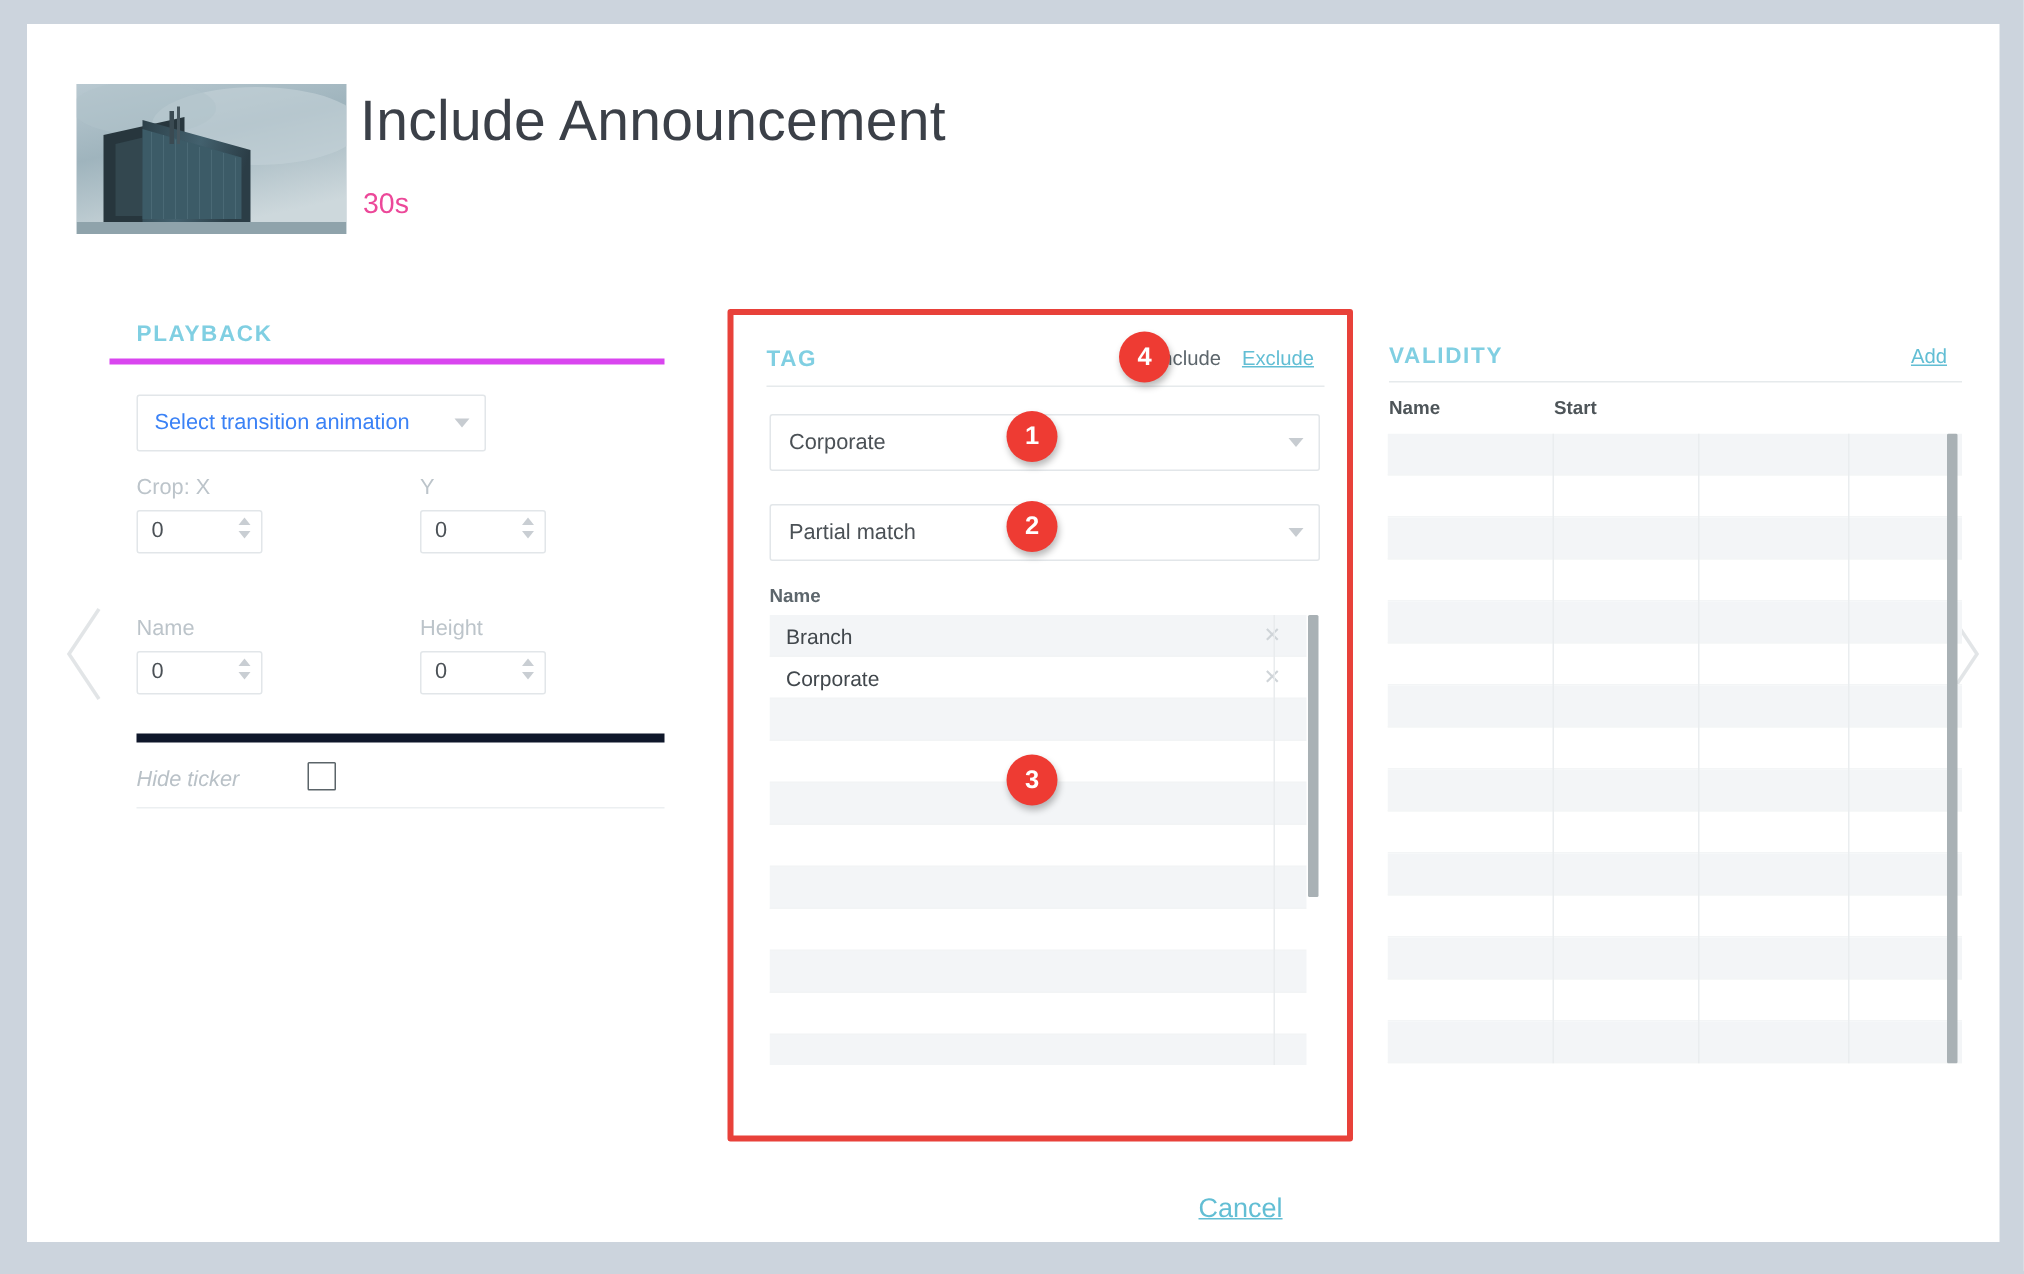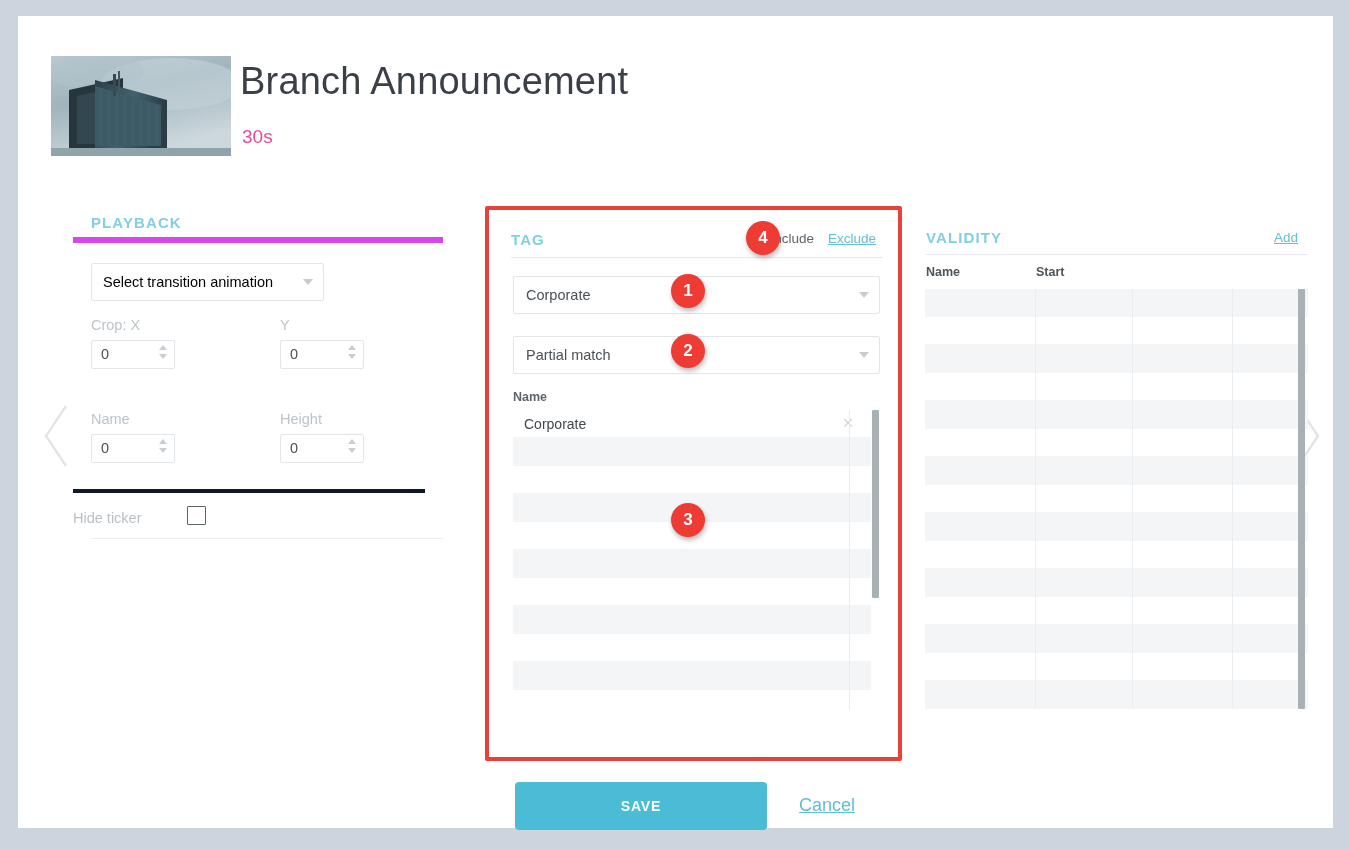--- a/index.html
+++ b/index.html
@@ -51,21 +51,21 @@
   .nav-arrow svg { width:34px; height:72px; display:block; }
   .nav-left  { left: 22px;  top: 384px; }
   .nav-right { left: 1272px; top: 384px; }
 
   
   .sec-title {
     font-size: 15px; font-weight: 700;
     color: #80cfe2; letter-spacing: 1.1px;
   }
   .sec-rule {
-    border-bottom: 6px solid #d946ef;
+    border-bottom: 4px solid #d946ef;
   }
 
   
   .playback {
     position: absolute; left: 55px; top: 194px; width: 370px;
   }
   .playback .hdr {
     height: 33px; position: relative;
   }
   .playback .hdr .sec-title { position:absolute; left:18px; top:4px; }
@@ -73,21 +73,21 @@
   .select-box {
     position: relative;
     margin: 20px 0 0 18px;
     width: 233px; height: 38px;
     border: 1px solid #e2e6e9;
     background: #fff;
     border-radius: 2px;
   }
   .select-box .val {
     position: absolute; left: 11px; top: 10px;
-    font-size: 14.5px; color: #000000;
+    font-size: 14.5px; color: #3b82f6;
     white-space: nowrap;
   }
   .caret {
     position: absolute; right: 10px; top: 15px;
     width: 0; height: 0;
     border-left: 5px solid transparent;
     border-right: 5px solid transparent;
     border-top: 6px solid #c7ccd1;
   }
 
@@ -114,23 +114,24 @@
   }
   .spin i {
     display: block; width: 0; height: 0; margin: 0 auto;
     border-left: 4px solid transparent;
     border-right: 4px solid transparent;
   }
   .spin i.up   { border-bottom: 5px solid #c9ced3; margin-bottom: 4px; }
   .spin i.down { border-top: 5px solid #c9ced3; }
 
   .chk-row {
-    position: relative; 
+    position: relative; margin-left: 18px;
     width: 352px; height: 49px;
-    border-top: 4px solid #0f172a;
+    border-top: 6px solid #0f172a;
+    font-style: italic;
   }
   .chk-row .clbl {
     position: absolute; left: 0; top: 17px;
     font-size: 14.5px; color: #b9c1c7;
   }
   .chk-box {
     position: absolute; left: 114px; top: 13px;
     width: 19px; height: 19px;
     border: 1.6px solid #5b6469;
     background: #fff; border-radius: 1px;
@@ -333,21 +334,21 @@
           <line x1="74" y1="39" x2="74" y2="90"></line>
           <line x1="82" y1="42" x2="82" y2="90"></line>
           <line x1="90" y1="44" x2="90" y2="90"></line>
           <line x1="98" y1="46" x2="98" y2="90"></line>
           <line x1="106" y1="49" x2="106" y2="90"></line>
         </g>
         <rect x="0" y="92" width="180" height="8" fill="#8fa3ab"></rect>
       </svg>
     </div>
 
-    <div class="title">Branch Announcement</div>
+    <div class="title">Include Announcement</div>
     <div class="duration">30s</div>
 
     <div class="nav-arrow nav-left">
       <svg viewBox="0 0 34 72">
         <polyline points="26,6 6,36 26,66" fill="none" stroke="#9aa4ab" stroke-width="2.4"></polyline>
       </svg>
     </div>
     <div class="nav-arrow nav-right">
       <svg viewBox="0 0 34 72">
         <polyline points="8,6 28,36 8,66" fill="none" stroke="#9aa4ab" stroke-width="2.4"></polyline>
@@ -433,20 +434,24 @@
         </div>
 
         <div class="tag-select two">
           <div class="val">Partial match</div>
           <div class="caret"></div>
         </div>
 
         <div class="tag-col-hdr">Name</div>
 
         <div class="tag-table">
+          <div class="trow striped">
+            <span class="tname">Branch</span>
+            <span class="tx">✕</span>
+          </div>
           <div class="trow">
             <span class="tname">Corporate</span>
             <span class="tx">✕</span>
           </div>
           <div class="trow striped"></div>
           <div class="trow"></div>
           <div class="trow striped"></div>
           <div class="trow"></div>
           <div class="trow striped"></div>
           <div class="trow"></div>
@@ -490,21 +495,20 @@
         <div class="vrow striped"></div>
         <div class="vrow"></div>
         <div class="vrow striped"></div>
         <div class="vcol v1"></div>
         <div class="vcol v2"></div>
         <div class="vcol v3"></div>
         <div class="vscroll-thumb"></div>
       </div>
     </div>
 
-    <button class="btn-save">SAVE</button>
     <button class="btn-cancel">Cancel</button>
 
     <div class="badge b1">1</div>
     <div class="badge b2">2</div>
     <div class="badge b3">3</div>
     <div class="badge b4">4</div>
 
   </div>
 </div>
 

